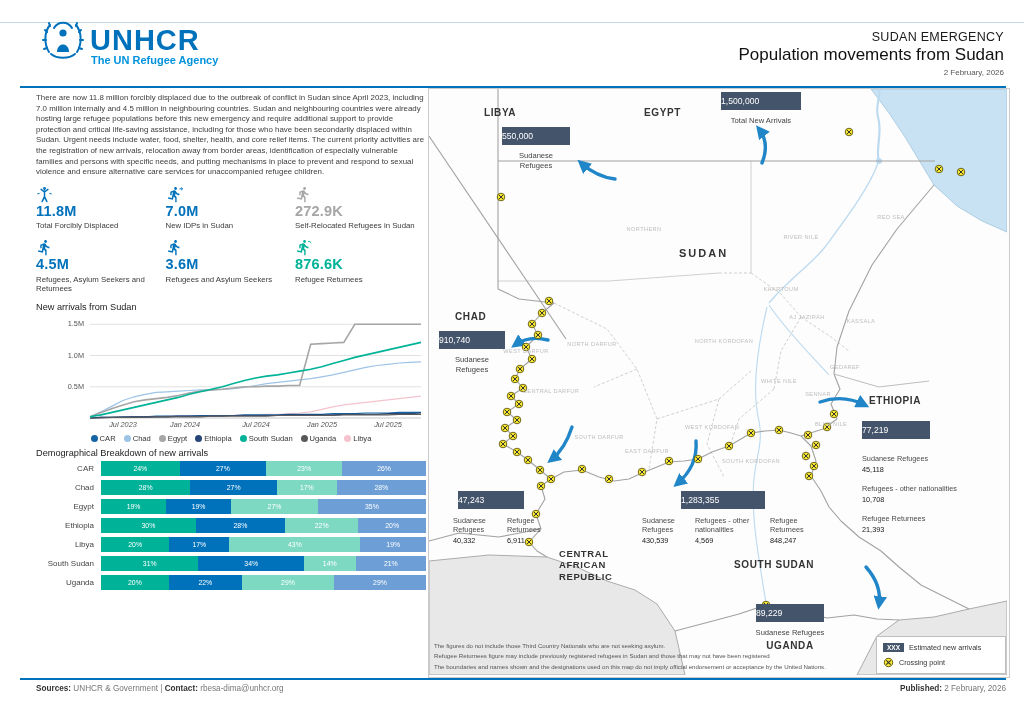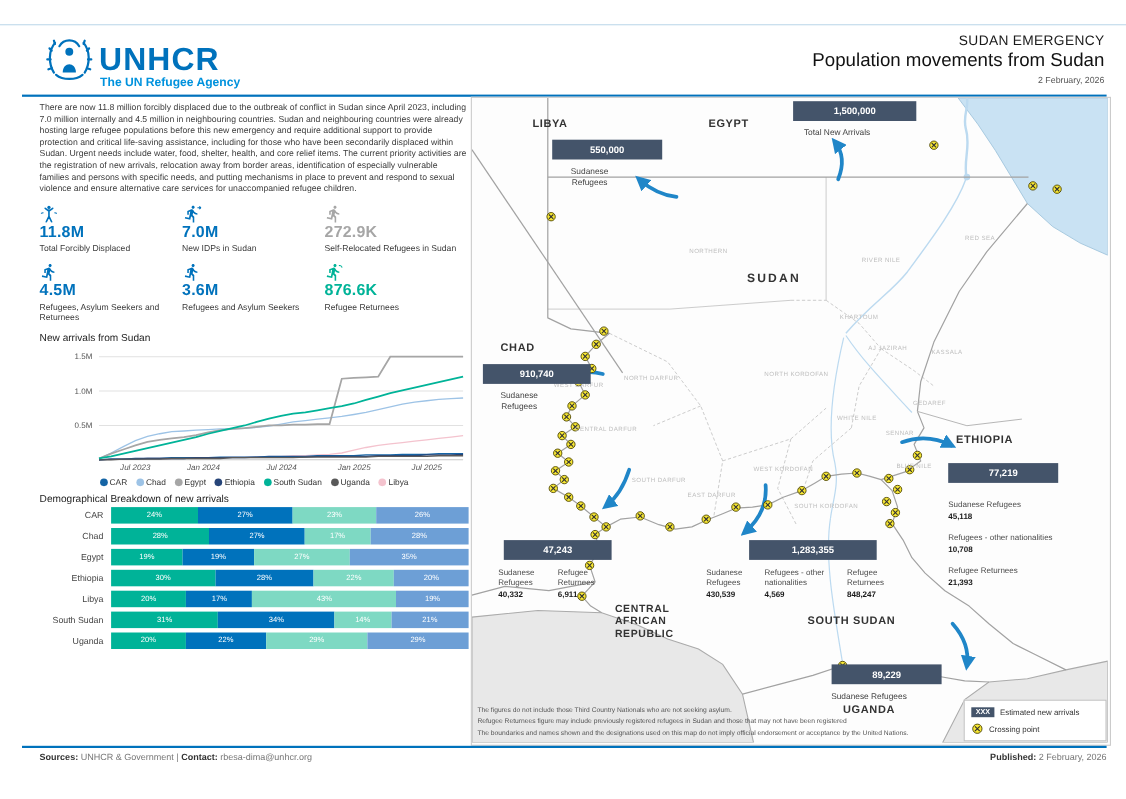--- a/index.html
+++ b/index.html
@@ -1,19 +1,19 @@
 <!DOCTYPE html>
 <html><head>
 <meta charset="utf-8">
 <style>
   html,body{margin:0;padding:0;background:#fff;font-family:"Liberation Sans",sans-serif;}
   .page{position:relative;width:1024px;height:726px;background:#fff;overflow:hidden;}
   .topline{position:absolute;top:22px;left:0;width:1024px;height:1px;background:#BFD9EA;}
   
-  .logo{position:absolute;left:36px;top:26px;}
+  .logo{position:absolute;left:36px;top:12px;}
   .masthead{position:absolute;right:20px;top:30px;text-align:right;}
   .kicker{font-size:12.5px;color:#1a1a1a;letter-spacing:.3px;}
   .title{font-size:17px;font-weight:normal;color:#111;margin-top:1px;}
   .pubdate{font-size:8px;color:#555;margin-top:3px;}
   .header-rule{position:absolute;top:86px;left:20px;width:986px;height:2px;background:#0072BC;}
   
   .left{position:absolute;left:36px;top:93px;width:390px;}
   .intro{font-size:7.9px;line-height:1.34;color:#3c3c3c;}
   .figs{display:grid;grid-template-columns:1.05fr 1.05fr 1.15fr;column-gap:10px;row-gap:9px;margin-top:8px;}
   .fig .v{font-size:14.5px;font-weight:bold;letter-spacing:.2px;line-height:1.05;}
@@ -29,24 +29,24 @@
   .dot{width:7px;height:7px;border-radius:50%;display:inline-block;}
   .bars{margin-top:3px;}
   .brow{display:flex;align-items:center;height:15px;margin-bottom:4px;}
   .bcat{width:58px;text-align:right;padding-right:7px;font-size:8px;color:#444;}
   .bbar{flex:1;display:flex;height:15px;}
   .bseg{display:flex;align-items:center;justify-content:center;color:#fff;font-size:6.9px;overflow:hidden;}
   
   .map{position:absolute;left:428px;top:88px;width:580px;height:588px;border:1px solid #CBCBCB;background:#FDFDFD;}
   .map svg.basemap{position:absolute;left:0;top:0;}
   .cl{position:absolute;font-weight:bold;color:#333;font-size:10px;letter-spacing:.6px;white-space:nowrap;}
-  .badge{position:absolute;background:#44546A;color:#fff;font-weight:bold;font-size:8.6px;padding:4px 16px;text-align:center;}
+  .badge{position:absolute;background:#44546A;color:#fff;font-weight:normal;font-size:8.6px;padding:4px 0;text-align:left;}
   .cap{position:absolute;font-size:7.6px;color:#444;text-align:center;line-height:1.3;}
   .stat{position:absolute;font-size:7.3px;color:#4a4a4a;line-height:1.2;}
-  .stat .sv{color:#1a1a1a;font-weight:bold;margin-top:2px;}
+  .stat .sv{color:#1a1a1a;font-weight:normal;margin-top:2px;}
   .state-label{position:absolute;font-size:5.6px;color:#BEBEBE;letter-spacing:.4px;white-space:nowrap;transform:translate(-50%,-50%);}
   .disc{position:absolute;left:5px;width:440px;font-size:6.1px;color:#555;line-height:1.7;}
   .mlegend{position:absolute;left:447px;top:547px;width:130px;height:38px;background:#fff;border:1px solid #BFBFBF;padding:3px 6px;box-sizing:border-box;}
   .mlegend .row{display:flex;align-items:center;gap:5px;height:15px;}
   .mlegend .sym{background:#44546A;color:#fff;font-size:6.5px;font-weight:bold;padding:1px 4px;}
   .mlegend .lab{font-size:7.2px;color:#333;}
   
   .footer-rule{position:absolute;left:20px;top:678px;width:986px;height:2px;background:#0072BC;}
   .footer{position:absolute;left:36px;top:684px;width:970px;display:flex;justify-content:space-between;font-size:8.2px;color:#777;}
   .footer b{color:#333;}

